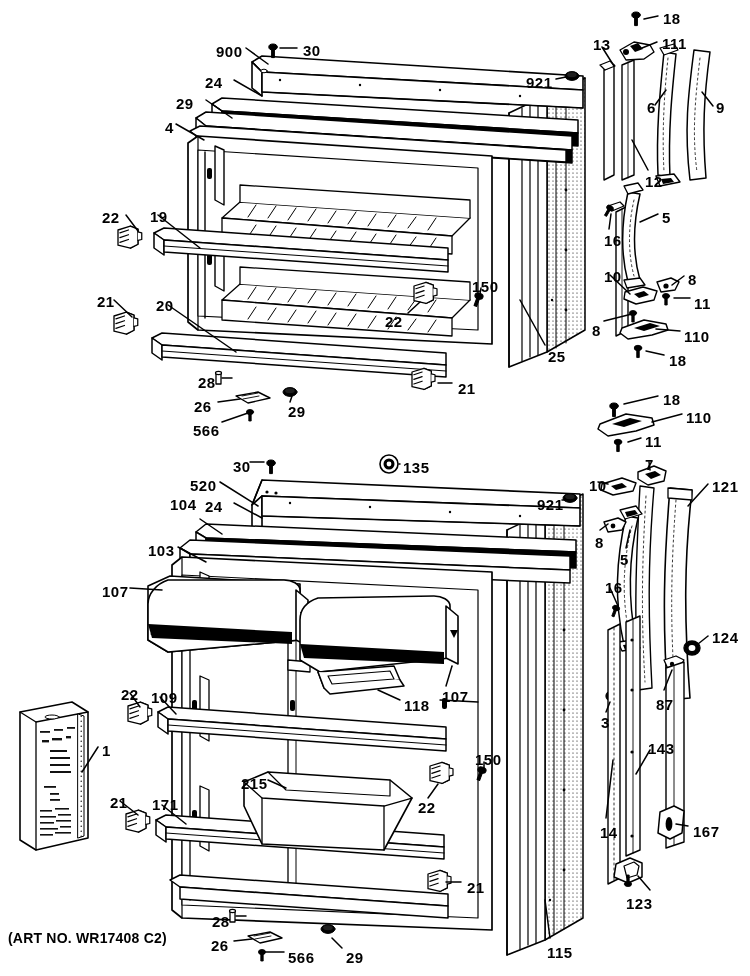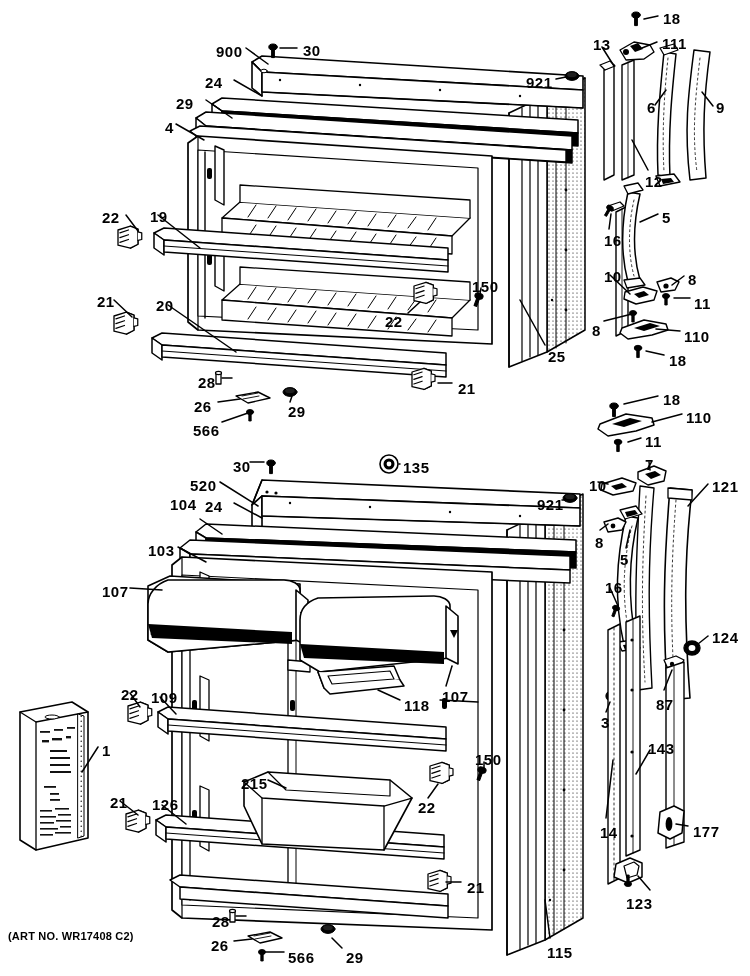--- a/index.html
+++ b/index.html
@@ -23,21 +23,21 @@
     line-height:1;
     white-space:nowrap;
     color:#000;
     user-select:none;
   }
   .artno{
     position:absolute;
     left:8px;top:930px;
     font-family:"Liberation Sans", sans-serif;
     font-weight:bold;
-    font-size:11px;
+    font-size:14px;
     letter-spacing:0.2px;
     white-space:nowrap;
   }
   
   .bk{fill:#111;}
 </style>
 </head>
 <body>
 
 <div id="stage">
@@ -708,21 +708,21 @@
     <span class="callout" style="left:148px;top:543px">103</span>
     <span class="callout" style="left:403px;top:460px">135</span>
     <span class="callout" style="left:537px;top:497px">921</span>
     <span class="callout" style="left:102px;top:584px">107</span>
     <span class="callout" style="left:442px;top:689px">107</span>
     <span class="callout" style="left:404px;top:698px">118</span>
     <span class="callout" style="left:121px;top:687px">22</span>
     <span class="callout" style="left:151px;top:690px">109</span>
     <span class="callout" style="left:102px;top:743px">1</span>
     <span class="callout" style="left:110px;top:795px">21</span>
-    <span class="callout" style="left:152px;top:797px">126</span>
+    <span class="callout" style="left:152px;top:797px">171</span>
     <span class="callout" style="left:241px;top:776px">215</span>
     <span class="callout" style="left:475px;top:752px">150</span>
     <span class="callout" style="left:418px;top:800px">22</span>
     <span class="callout" style="left:467px;top:880px">21</span>
     <span class="callout" style="left:212px;top:914px">28</span>
     <span class="callout" style="left:211px;top:938px">26</span>
     <span class="callout" style="left:288px;top:950px">566</span>
     <span class="callout" style="left:346px;top:950px">29</span>
     <span class="callout" style="left:547px;top:945px">115</span>
   </div>
@@ -735,19 +735,19 @@
     <span class="callout" style="left:589px;top:478px">10</span>
     <span class="callout" style="left:712px;top:479px">121</span>
     <span class="callout" style="left:595px;top:535px">8</span>
     <span class="callout" style="left:620px;top:552px">5</span>
     <span class="callout" style="left:605px;top:580px">16</span>
     <span class="callout" style="left:712px;top:630px">124</span>
     <span class="callout" style="left:656px;top:697px">87</span>
     <span class="callout" style="left:601px;top:715px">3</span>
     <span class="callout" style="left:648px;top:741px">143</span>
     <span class="callout" style="left:600px;top:825px">14</span>
-    <span class="callout" style="left:693px;top:824px">177</span>
+    <span class="callout" style="left:693px;top:824px">167</span>
     <span class="callout" style="left:626px;top:896px">123</span>
   </div>
 
   <div class="artno">(ART NO. WR17408 C2)</div>
 
 </div>
 
 </body></html>

